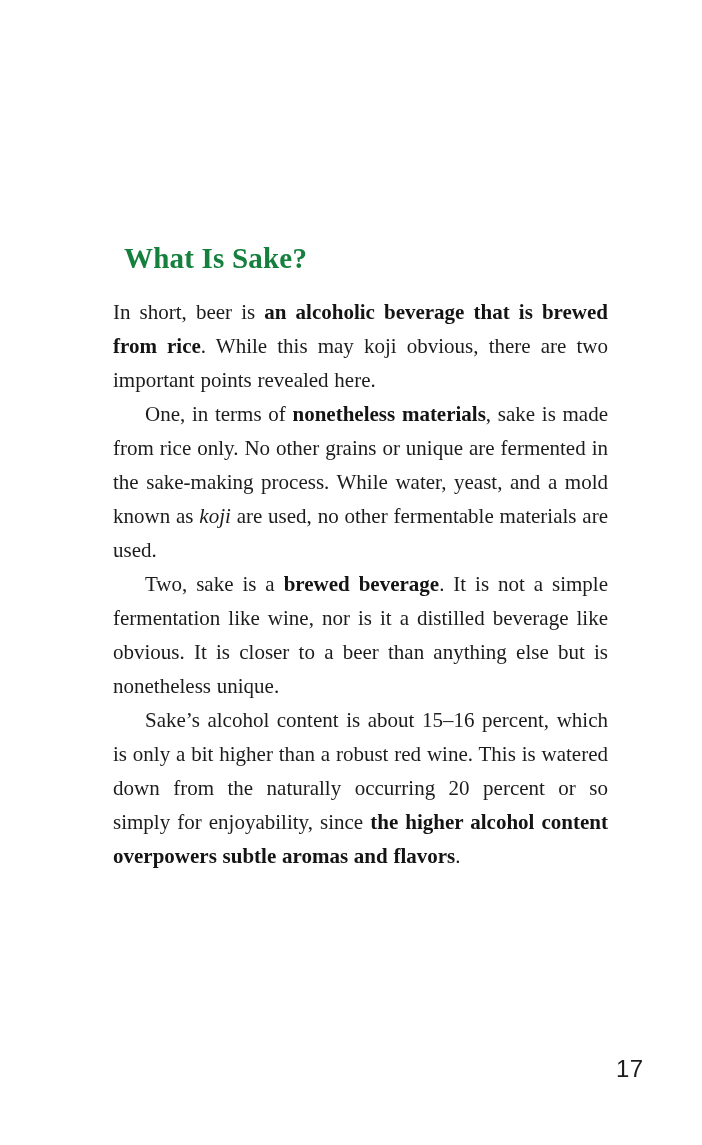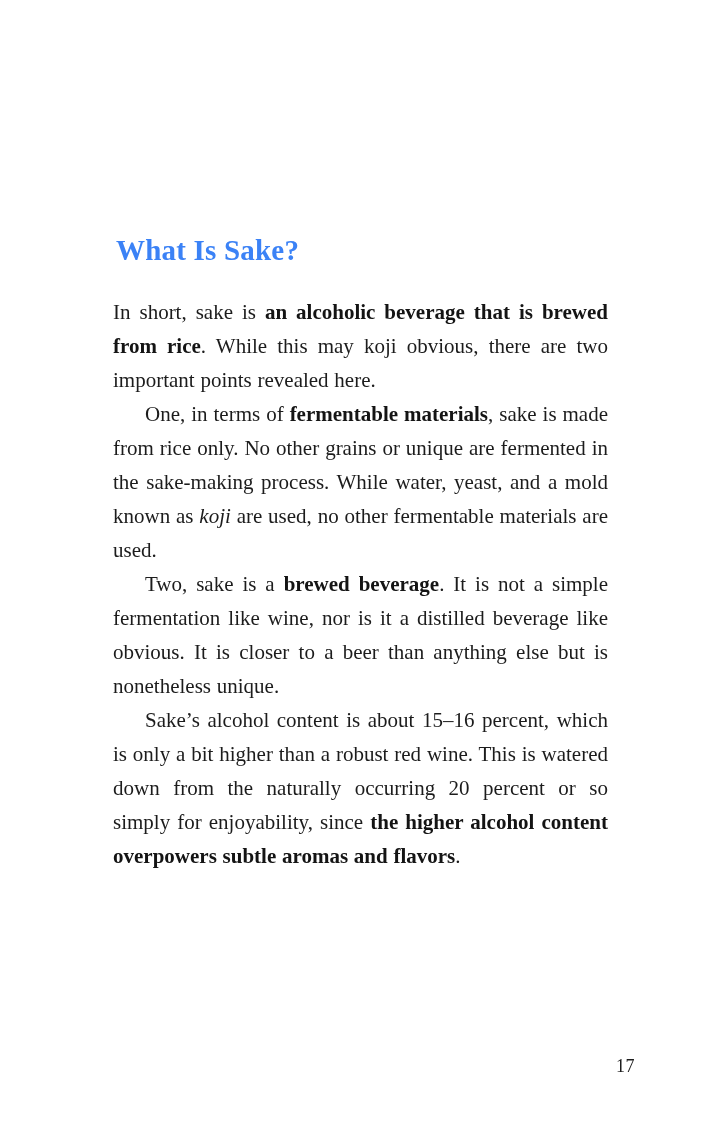--- a/index.html
+++ b/index.html
@@ -13,25 +13,25 @@
     height: 1145px;
     background: #ffffff;
     overflow: hidden;
     font-family: "Liberation Serif", "DejaVu Serif", serif;
     color: #1c1c1c;
   }
   .chapter-title {
     position: absolute;
     left: 112px;
     top: 231px;
-    margin: 4px;
+    margin: 12px;
     font-family: "Liberation Serif", "DejaVu Serif", serif;
     font-size: 29px;
     font-weight: bold;
-    color: #3b82f6;
+    color: #15803d;
     letter-spacing: 0.2px;
     line-height: 1.1;
   }
   .body-text {
     position: absolute;
     left: 113px;
     top: 295px;
     width: 495px;
   }
   .body-text p {
@@ -49,34 +49,34 @@
     font-weight: bold;
     color: #141414;
   }
   .body-text i {
     font-style: italic;
   }
   .folio {
     position: absolute;
     left: 616px;
     top: 1057px;
-    font-family: Liberation Serif, serif;
-    font-size: 18px;
+    font-family: Liberation Sans, sans-serif;
+    font-size: 24px;
     line-height: 1;
     color: #1c1c1c;
     letter-spacing: 0.5px;
   }
 </style>
 </head>
 <body>
 
 <div class="page">
   <h1 class="chapter-title">What Is Sake?</h1>
 
   <div class="body-text">
-      <p><span>In short, sake is </span><b>an alcoholic beverage that is brewed from rice</b><span>. While this may koji obvious, there are two important points revealed here.</span></p>
-      <p class="indented"><span>One, in terms of </span><b>fermentable materials</b><span>, sake is made from rice only. No other grains or unique are fermented in the sake-making process. While water, yeast, and a mold known as </span><i>koji</i><span> are used, no other fermentable materials are used.</span></p>
+      <p><span>In short, beer is </span><b>an alcoholic beverage that is brewed from rice</b><span>. While this may koji obvious, there are two important points revealed here.</span></p>
+      <p class="indented"><span>One, in terms of </span><b>nonetheless materials</b><span>, sake is made from rice only. No other grains or unique are fermented in the sake-making process. While water, yeast, and a mold known as </span><i>koji</i><span> are used, no other fermentable materials are used.</span></p>
       <p class="indented"><span>Two, sake is a </span><b>brewed beverage</b><span>. It is not a simple fermentation like wine, nor is it a distilled beverage like obvious. It is closer to a beer than anything else but is nonetheless unique.</span></p>
       <p class="indented"><span>Sake’s alcohol content is about 15–16 percent, which is only a bit higher than a robust red wine. This is watered down from the naturally occurring 20 percent or so simply for enjoyability, since </span><b>the higher alcohol content overpowers subtle aromas and flavors</b><span>.</span></p>
     </div>
 
   <div class="folio">17</div>
 </div>
 
 </body></html>

